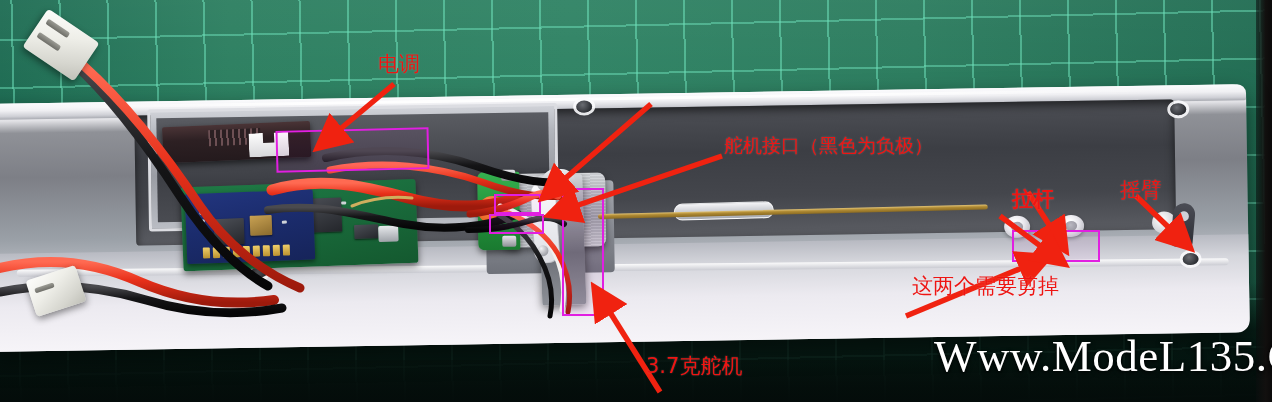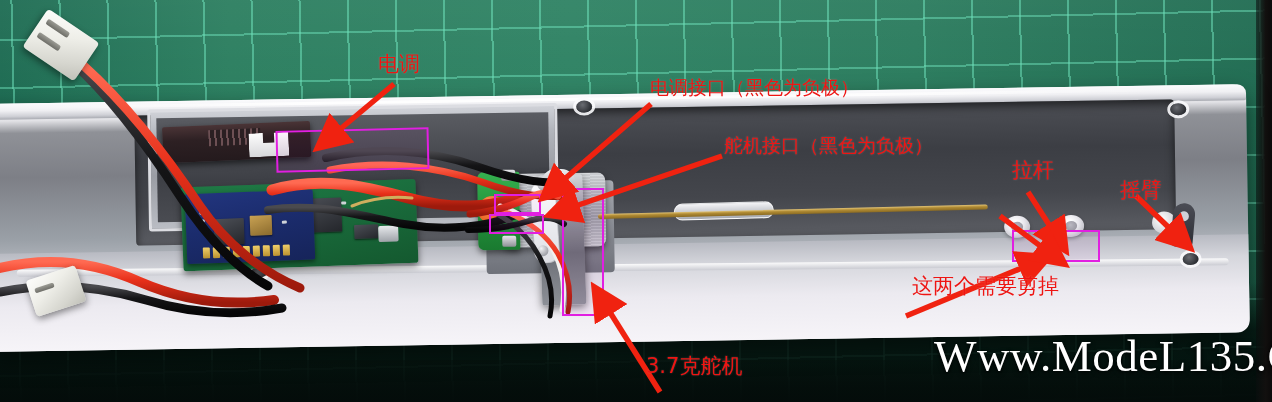--- a/index.html
+++ b/index.html
@@ -486,25 +486,24 @@
         <path d="M1136,196 L1188,246"></path>
 
         <path d="M906,316 L1046,258"></path>
 
         <path d="M1000,216 L1062,262"></path>
       </g>
     </svg>
 
     <div class="alabel" style="left:378px; top:54px;">电调</div>
 
-    <div class="alabel sm" style="left:650px; top:78px;">电调接口（黑色为负极）</div>
 
     <div class="alabel sm" style="left:724px; top:136px;">舵机接口（黑色为负极）</div>
 
-    <div class="alabel" style="left:1012px; top:160px;">拉杆</div>
+    <div class="alabel" style="left:1012px; top:189px;font-weight:bold;">拉杆</div>
 
     <div class="alabel" style="left:1120px; top:180px;">摇臂</div>
 
     <div class="alabel" style="left:912px; top:276px;">这两个需要剪掉</div>
 
     <div class="alabel" style="left:646px; top:356px;">3.7克舵机</div>
 
     <div class="watermark" style="left:934px; top:330px;">Www.ModeL135.Com</div>
   </div>
 

